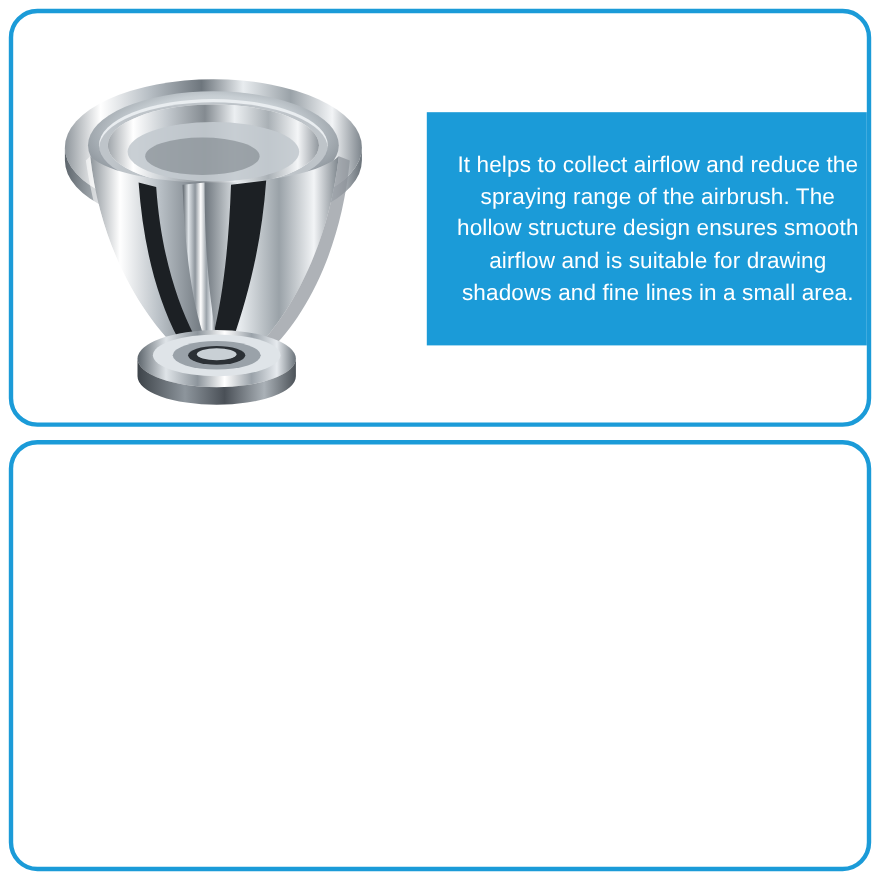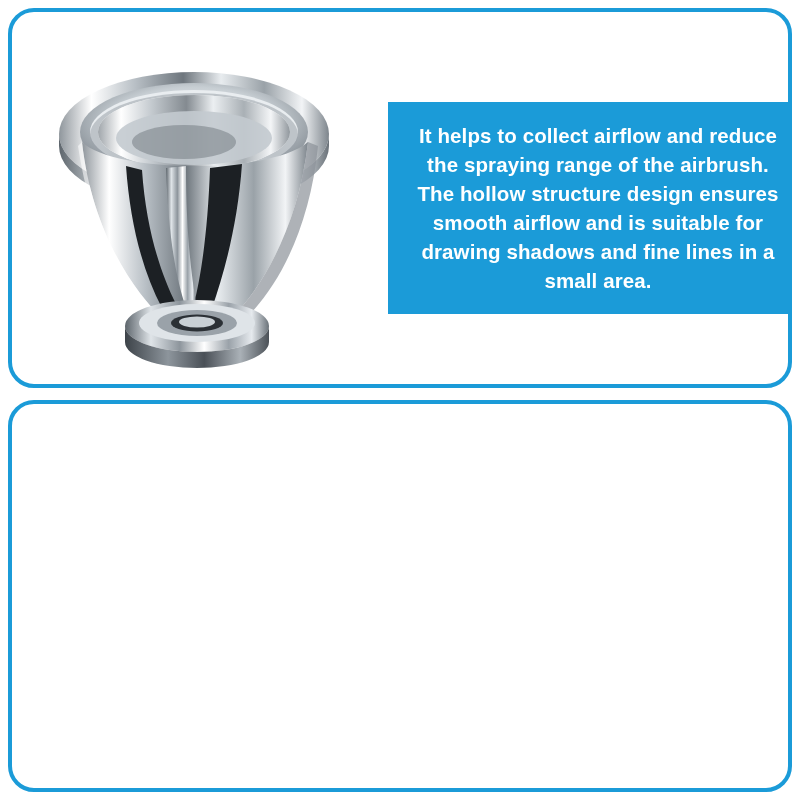--- a/index.html
+++ b/index.html
@@ -51,21 +51,21 @@
     text-align: center;
     display: flex;
     align-items: center;
     justify-content: center;
     padding: 10px 18px;
   }
   .textblock p {
     margin: 0;
     font-size: 20.5px;
     line-height: 1.42;
-    font-weight: 700;
+    font-weight: 400;
     letter-spacing: 0.1px;
   }
   .tb-top {
     left: 376px;
     top: 90px;
     width: 420px;
     height: 212px;
     border-top-left-radius: 0;
   }
 

